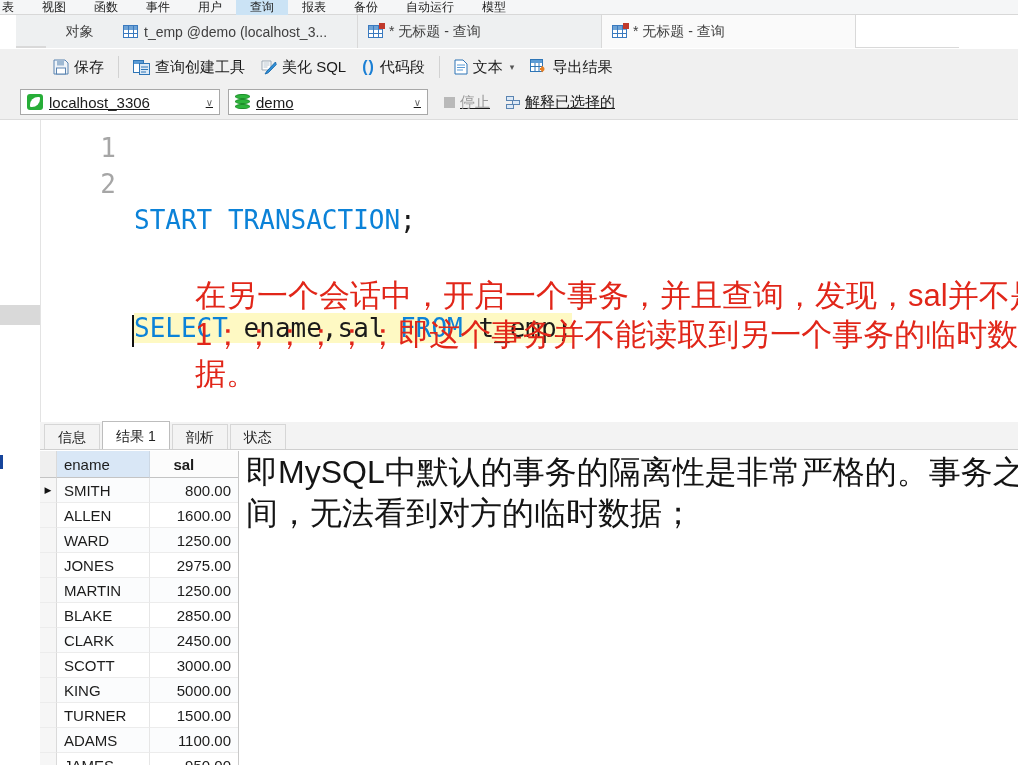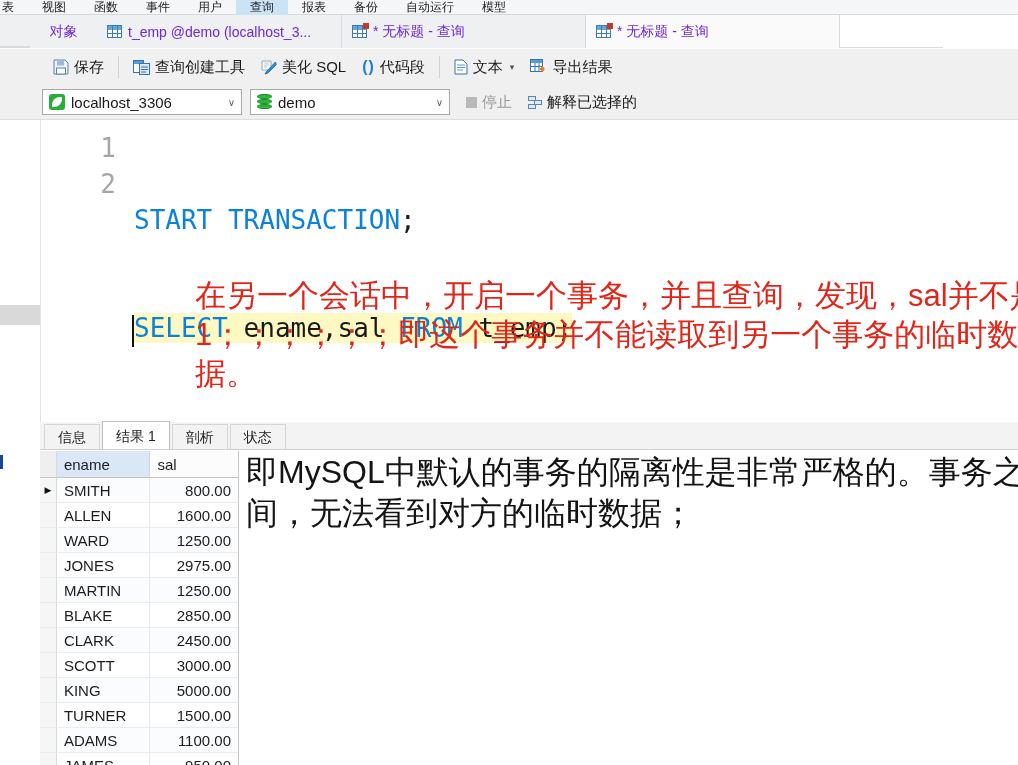--- a/index.html
+++ b/index.html
@@ -9,22 +9,22 @@
 
   
   .menubar { position:absolute; left:0; top:0; width:1018px; height:15px;
              background:#f5f6f7; border-bottom:1px solid #d8d8d8;
              display:flex; align-items:center; font-size:12px; color:#222; }
   .menubar .mitem { padding:0 14px; height:15px; line-height:14px; cursor:default; white-space:nowrap; }
   .menubar .mitem.active { background:#cbe3f5; }
   .menubar .mitem:first-child { padding-left:2px; }
 
   
-  .doctabs { position:absolute; left:0; top:15px; width:943px; height:33px; background:#ffffff;
-             border-bottom:1px solid #d9d9d9; display:flex; font-size:14px; color:#6d28d9; }
+  .doctabs { position:absolute; left:16px; top:15px; width:943px; height:33px; background:#ffffff;
+             border-bottom:1px solid #d9d9d9; display:flex; font-size:14px; color:#404040; }
   .doctabs .spacer { width:30px; background:#eef0f1; border-bottom:1px solid #d9d9d9; }
   .dtab { display:flex; align-items:center; gap:6px; padding:0 10px; background:#eef0f1;
           border-right:1px solid #d9d9d9; height:33px; overflow:hidden; white-space:nowrap; }
   .dtab.objects { width:67px; justify-content:center; border-right:none; }
   .dtab.w1 { width:245px; }
   .dtab.w2 { width:244px; }
   .dtab.active { width:254px; background:#fafafa; }
   .dtab .lbl { overflow:hidden; text-overflow:ellipsis; }
   .tabrest { flex:1; background:#ffffff; }
 
@@ -34,22 +34,22 @@
   .tbl-ico .v { position:absolute; left:5px; top:0; width:1px; height:13px; background:#3a7abf; }
   .tbl-ico .v2 { position:absolute; left:10px; top:0; width:1px; height:13px; background:#3a7abf; }
   .tbl-ico .h { position:absolute; left:0; top:8px; width:15px; height:1px; background:#3a7abf; }
   .qry-ico { position:relative; }
   .qry-ico .red { position:absolute; right:-2px; top:-2px; width:6px; height:6px; background:#c0392b; }
 
   
   .toolbar1 { position:absolute; left:0; top:49px; width:1018px; height:36px; background:#f0f0f0;
               display:flex; align-items:center; padding-left:45px; font-size:15px; color:#1a1a1a; }
   .toolbar2 { position:absolute; left:0; top:85px; width:1018px; height:35px; background:#f0f0f0;
-              border-bottom:1px solid #dcdcdc; display:flex; align-items:center; padding-left:42px;
-              font-size:15px; color:#1a1a1a; }
+              border-bottom:1px solid #dcdcdc; display:flex; align-items:center; padding-left:20px;
+              font-size:15px; color:#1a1a1a;text-decoration:underline; }
   .titem { display:flex; align-items:center; gap:5px; padding:0 8px; height:26px; cursor:default; white-space:nowrap; }
   .tsep { width:1px; height:22px; background:#d2d2d2; margin:0 6px; }
   .caret-down { font-size:9px; color:#555; margin-left:2px; }
   .paren { color:#1a7fd4; font-weight:bold; font-size:16px; letter-spacing:1px; }
 
   .selectbox { display:flex; align-items:center; gap:6px; width:200px; height:26px; background:#fff;
                border:1px solid #a8a8a8; padding:0 6px; margin-right:8px; font-size:15px; }
   .selectbox .chev { margin-left:auto; color:#666; font-size:10px; }
   .conn-ico { width:16px; height:16px; background:#27ae38; border-radius:3px; position:relative; flex:0 0 16px; }
   .conn-ico:after { content:""; position:absolute; left:3px; top:3px; width:10px; height:10px;
@@ -95,21 +95,21 @@
           border-right:1px solid #c9c9c9; overflow:hidden; background:#fff; }
   .grow { display:flex; height:25px; }
   .grow.header { height:27px; }
   .cell { border-right:1px solid #e6e6e6; border-bottom:1px solid #ececec; display:flex; align-items:center; overflow:hidden; }
   .c-mark { width:17px; background:#f6f6f6; justify-content:center; font-size:9px; color:#111; border-right:1px solid #dadada; }
   .c-ename { width:94px; padding-left:7px; }
   .c-sal { width:88px; justify-content:flex-end; padding-right:7px; border-right:none; }
   .header .cell { border-bottom:1px solid #c4c4c4; }
   .header .c-mark { background:#efefef; }
   .header .c-ename { background:#d9e7f6; border-right:1px solid #cdd8e4; }
-  .header .c-sal { background:#fcfcfc; justify-content:flex-start; padding-left:7px; padding-right:0; }
+  .header .c-sal { background:#fcfcfc; justify-content:flex-start; padding-left:23px; padding-right:0;font-weight:bold; }
   .grow:nth-child(odd):not(.header) .cell:not(.c-mark) { background:#fbfcfd; }
 
   
   .note-black { position:absolute; left:246px; top:452px; color:#141414; font-size:32px; line-height:41px; white-space:nowrap; }
 
   
   .splitter { position:absolute; left:0; top:305px; width:40px; height:20px; background:#d9d9d9; }
   .blue-tick { position:absolute; left:0; top:455px; width:3px; height:14px; background:#16459c; }
 </style>
 </head>

